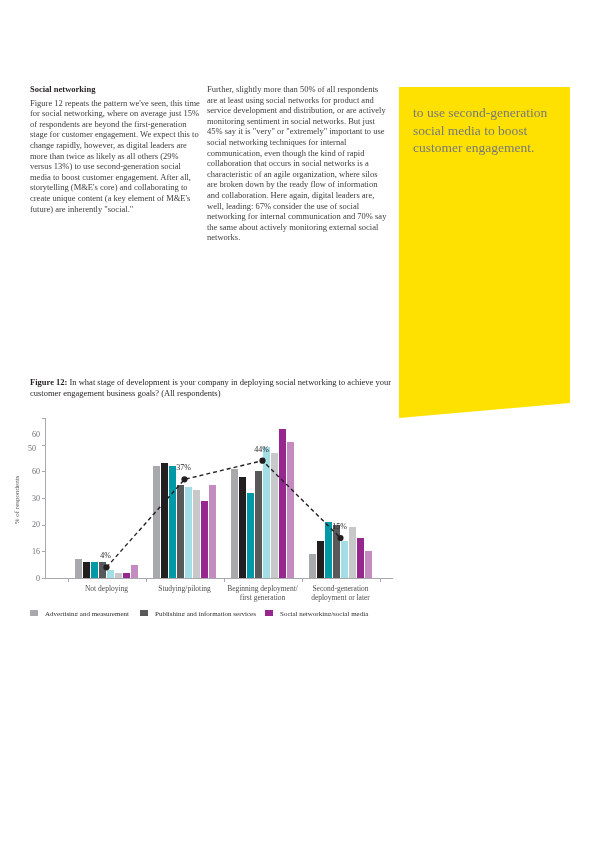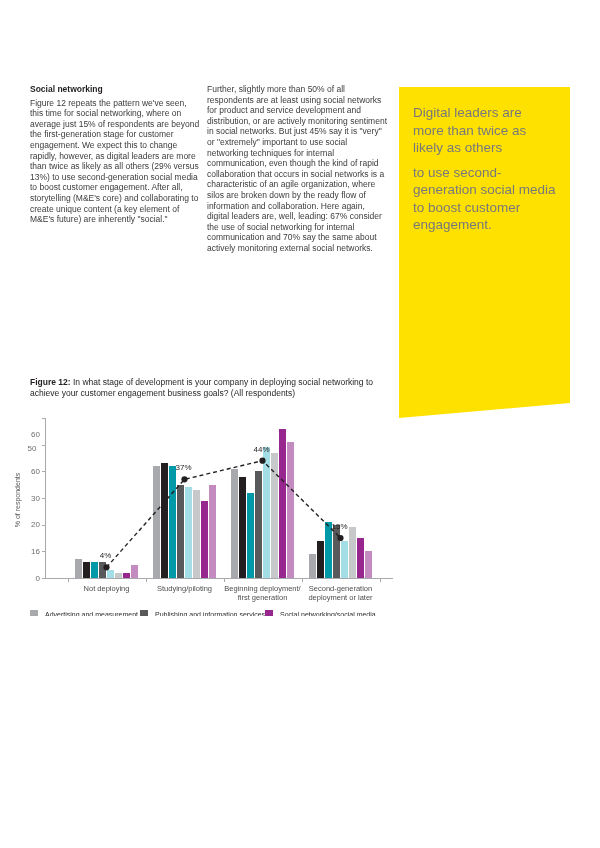--- a/index.html
+++ b/index.html
@@ -1,18 +1,18 @@
 <!DOCTYPE html>
 <html><head>
 <meta charset="utf-8">
 <style>
   html,body { margin:0; padding:0; background:#ffffff; }
   .page {
     position:relative; width:600px; height:616px; background:#ffffff;
-    font-family:Liberation Sans, sans-serif; overflow:hidden;
+    font-family:Liberation Serif, serif; overflow:hidden;
   }
   
   .col { position:absolute; top:84px; }
   .col-left { left:30px; width:170px; }
   .col-mid  { left:207px; width:180px; }
   .col h3 { margin:0 0 3px 0; font-size:8.5px; line-height:10.6px; color:#231f20; }
   .col p  { margin:0; font-size:8.5px; line-height:10.6px; color:#3c3c3e; }
   
   .callout {
     position:absolute; left:399px; top:87px; width:171px; height:331px;
@@ -61,21 +61,20 @@
   <section class="col col-left">
     <h3>Social networking</h3>
     <p>Figure 12 repeats the pattern we've seen, this time for social networking, where on average just 15% of respondents are beyond the first-generation stage for customer engagement. We expect this to change rapidly, however, as digital leaders are more than twice as likely as all others (29% versus 13%) to use second-generation social media to boost customer engagement. After all, storytelling (M&amp;E's core) and collaborating to create unique content (a key element of M&amp;E's future) are inherently "social."</p>
   </section>
 
   <section class="col col-mid">
     <p>Further, slightly more than 50% of all respondents are at least using social networks for product and service development and distribution, or are actively monitoring sentiment in social networks. But just 45% say it is "very" or "extremely" important to use social networking techniques for internal communication, even though the kind of rapid collaboration that occurs in social networks is a characteristic of an agile organization, where silos are broken down by the ready flow of information and collaboration. Here again, digital leaders are, well, leading: 67% consider the use of social networking for internal communication and 70% say the same about actively monitoring external social networks.</p>
   </section>
 
   <aside class="callout" id="callout" style="background: rgb(255, 225, 0); color: rgb(119, 120, 123);">
-    <p class="callout-intro">Digital leaders are more than twice as likely as others</p>
     <p class="callout-outro">to use second-generation social media to boost customer engagement.</p>
   </aside>
 
   <p class="caption">
     <b>Figure 12:</b><span> In what stage of development is your company in deploying social networking to achieve your customer engagement business goals? (All respondents)</span>
   </p>
 
   <div class="chart" id="chart">
     <div class="ylabel">% of respondents</div>
     <div class="yaxis"></div>

